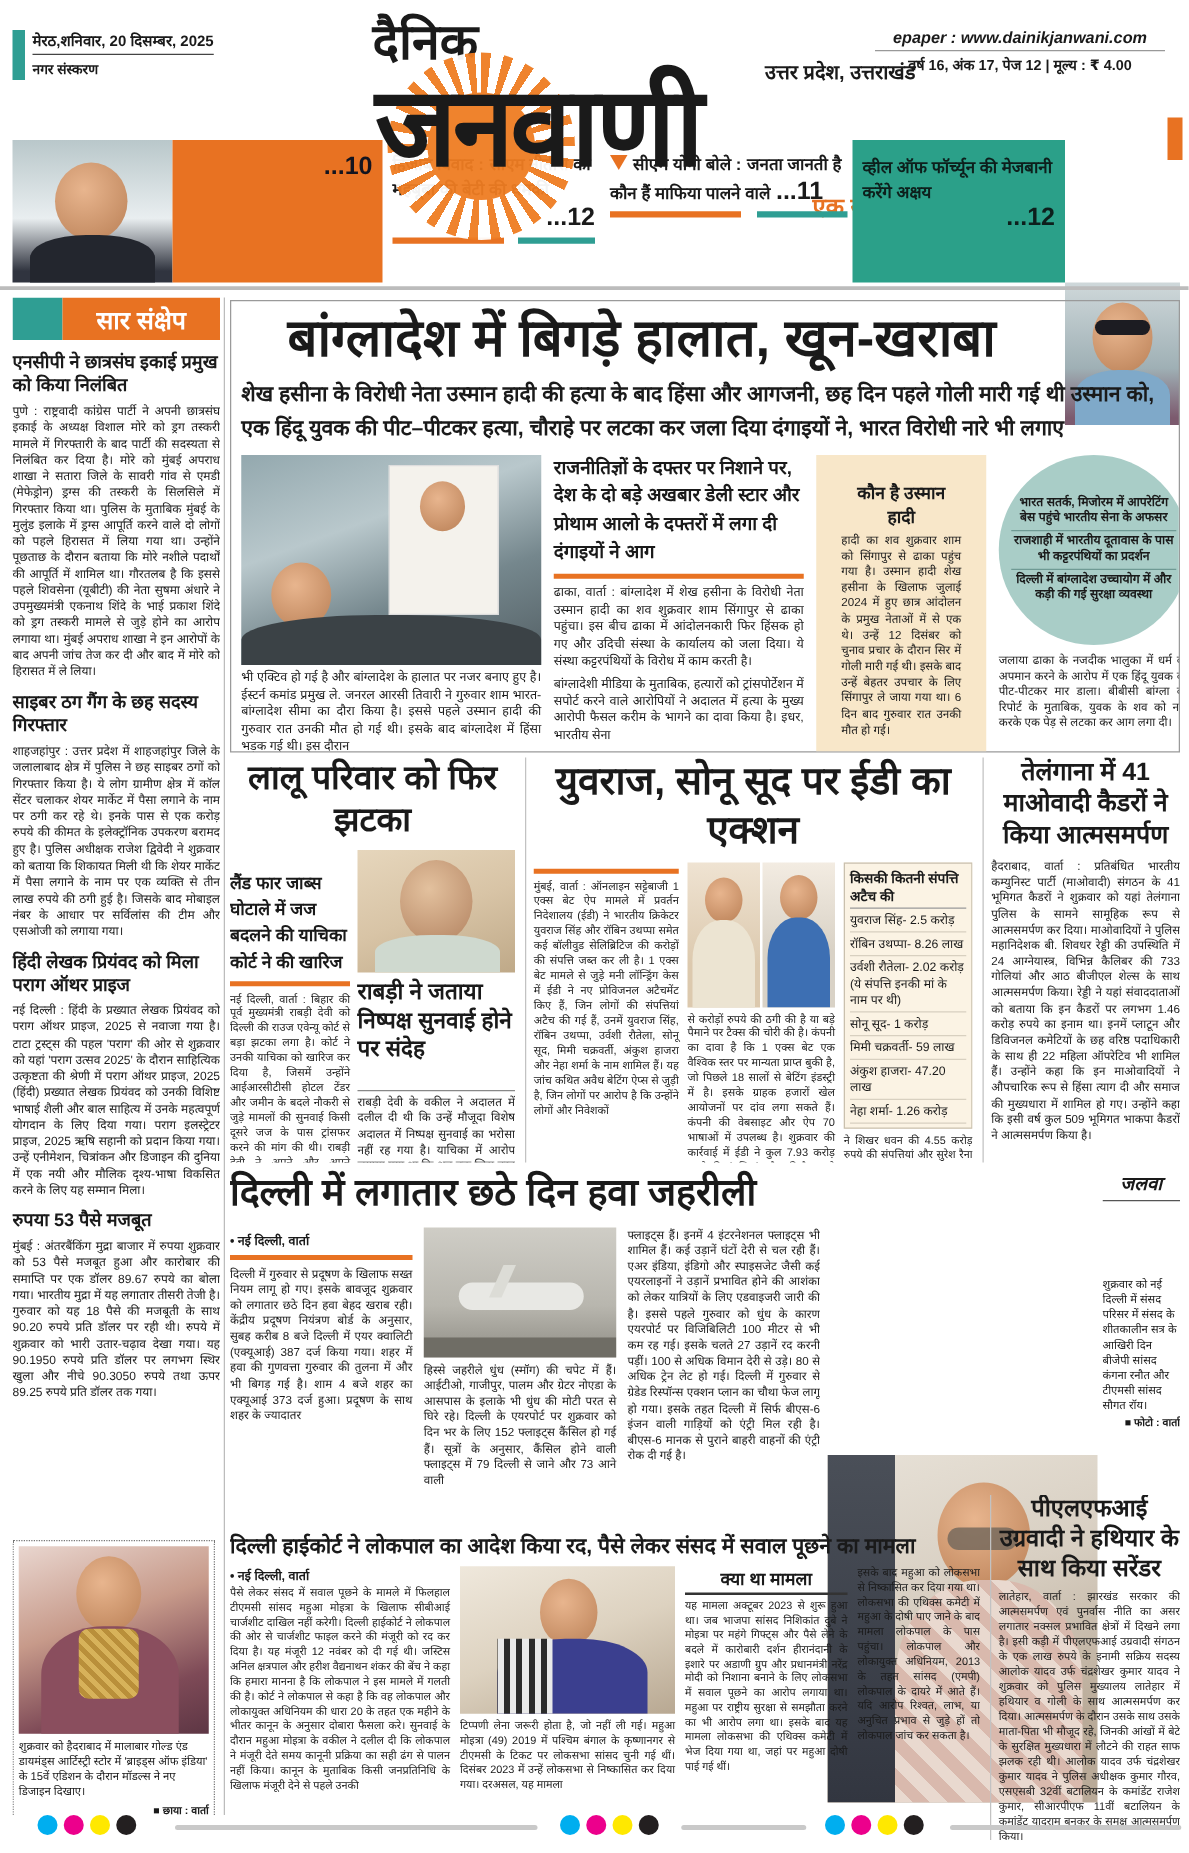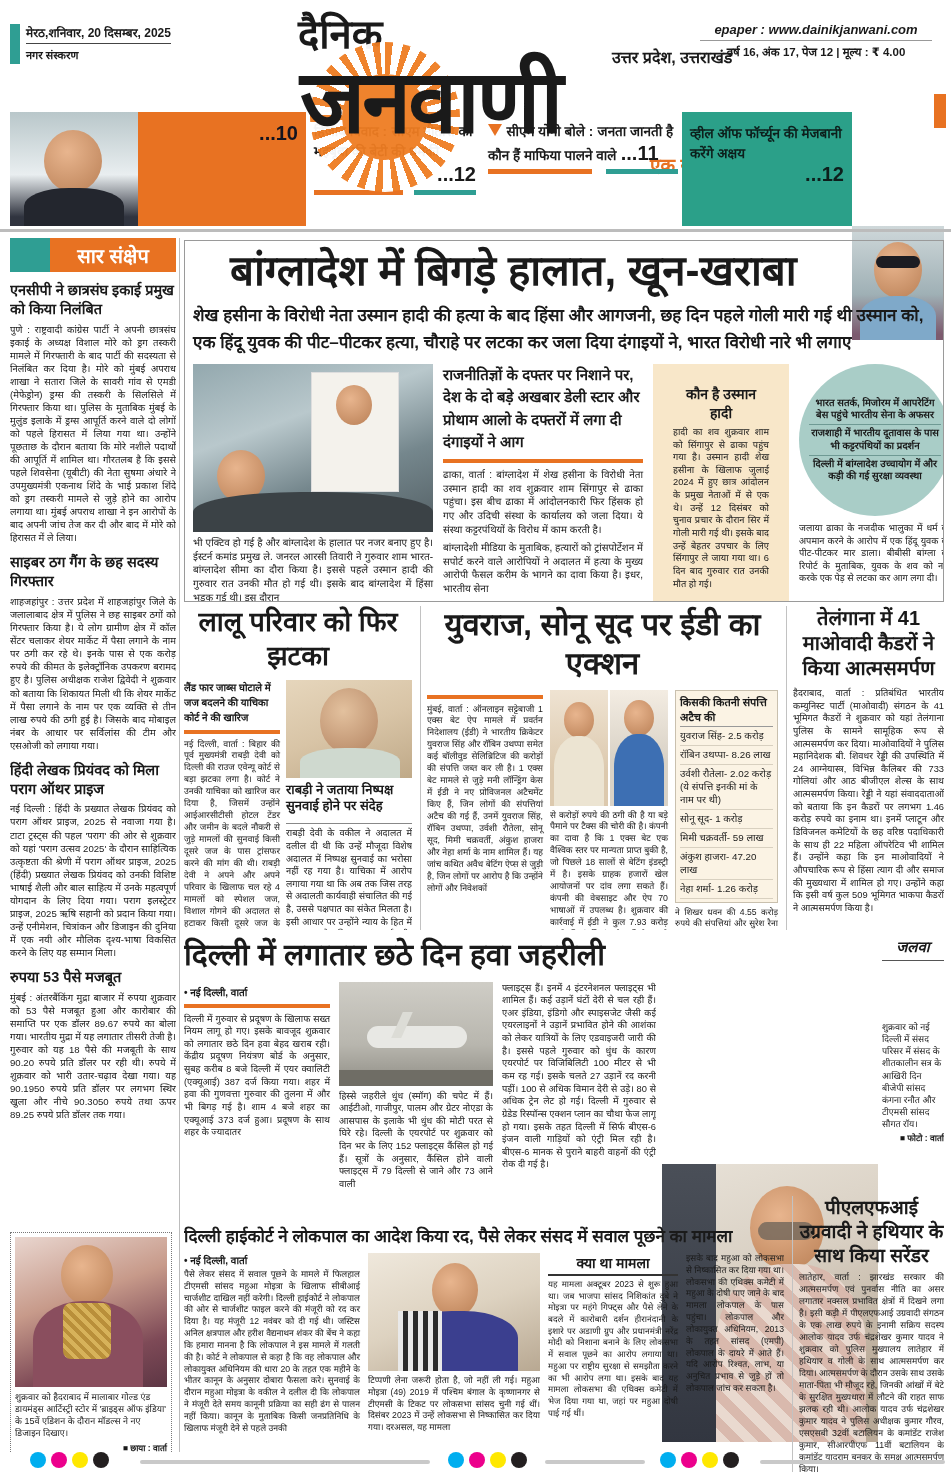--- a/index.html
+++ b/index.html
@@ -46,21 +46,21 @@
   .intro{font-size:15px;font-weight:800;line-height:1.5;}
   .body10{font-size:10px;line-height:1.38;}
   .body9{font-size:9.3px;line-height:1.36;}
   .cream{background:#f8e7c9;padding:20px;}
   .cream .ct{font-size:14px;font-weight:800;text-align:center;margin-bottom:4px;}
   .circle{width:152px;height:152px;border-radius:50%;background:#a9cdc7;margin:0 auto;
     display:flex;flex-direction:column;justify-content:center;padding:10px;box-sizing:border-box;}
   .circle span{font-size:9.8px;font-weight:800;text-align:center;line-height:1.3;padding:2px 0;}
   .circle span + span{border-top:1px solid #6f9a94;}
   .mid-head{font-weight:800;text-align:center;line-height:1.25;}
-  .substory-t{font-size:13px;font-weight:800;line-height:1.3;border-bottom:1px solid #888;padding:4px 0 8px;}
+  .substory-t{font-size:18px;font-weight:800;line-height:1.3;border-bottom:1px solid #888;padding:4px 0 20px;}
   .attach{border:1px solid #c9c0ae;background:#fbf3e4;padding:3px 4px;}
   .attach .at{font-size:11px;font-weight:800;border-bottom:1px solid #999;padding-bottom:2px;}
   .attach li{font-size:9.8px;list-style:none;border-bottom:1px solid #d8d0c0;padding:2.5px 0;}
   .attach ul{margin:0;padding:0;}
   .byline{font-size:10px;font-weight:bold;text-align:left;}
   .capbox{border:1px dotted #777;padding:4px;}
   .cap{font-size:9px;line-height:1.35;}
   .credit{font-size:8.5px;text-align:right;font-weight:bold;margin-top:2px;}
   .dot{width:16px;height:16px;border-radius:50%;display:inline-block;margin-right:5px;}
   .greyline{position:absolute;height:4px;background:#c9c9c9;border-radius:2px;top:8px;}
@@ -193,21 +193,21 @@
       </div>
       <div class="body9 just" style="margin-top:6px;">जलाया ढाका के नजदीक भालुका में धर्म का अपमान करने के आरोप में एक हिंदू युवक को पीट-पीटकर मार डाला। बीबीसी बांग्ला की रिपोर्ट के मुताबिक, युवक के शव को नग्न करके एक पेड़ से लटका कर आग लगा दी।</div>
     </div>
   </div>
 </div>
 
 <div class="abs" style="left:184px;top:606px;width:228px;height:324px;overflow:hidden;">
   <div class="mid-head" style="font-size:27px;">लालू परिवार को फिर झटका</div>
   <div style="display:flex;gap:6px;margin-top:6px;">
     <div style="width:96px;flex:none;">
-      <div class="intro" style="font-size:10px;">लैंड फार जाब्स घोटाले में जज बदलने की याचिका कोर्ट ने की खारिज</div>
+      <div class="intro" style="font-size:14px;margin-top:16px;">लैंड फार जाब्स घोटाले में जज बदलने की याचिका कोर्ट ने की खारिज</div>
       <div class="rule-orange"></div>
       <div class="body9 just" style="font-size:8.8px;">नई दिल्ली, वार्ता : बिहार की पूर्व मुख्यमंत्री राबड़ी देवी को दिल्ली की राउज एवेन्यू कोर्ट से बड़ा झटका लगा है। कोर्ट ने उनकी याचिका को खारिज कर दिया है, जिसमें उन्होंने आईआरसीटीसी होटल टेंडर और जमीन के बदले नौकरी से जुड़े मामलों की सुनवाई किसी दूसरे जज के पास ट्रांसफर करने की मांग की थी। राबड़ी देवी ने अपने और अपने परिवार के खिलाफ चल रहे 4 मामलों को स्पेशल जज, विशाल गोगने की अदालत से हटाकर किसी दूसरे जज के पास भेजने की अपील की थी। याचिका में उन्होंने जज पर पक्षपात का आरोप लगाया था। राबड़ी देवी के पक्ष ने कोर्ट में आरोप लगाया कि वर्तमान अदालत में उनके साथ निष्पक्ष सुनवाई नहीं हो रही है।</div>
     </div>
     <div style="flex:1;">
       <div class="ph" style="height:98px;background:linear-gradient(160deg,#e6d6bc,#d8c4a6 50%,#bfa988);">
         <div class="face" style="left:34px;top:8px;width:58px;height:66px;background:radial-gradient(circle at 40% 35%,#e3c19e,#b28260);"></div>
         <div class="torso" style="left:14px;top:68px;width:100px;height:30px;background:#cfd9cf;"></div>
       </div>
       <div class="substory-t">राबड़ी ने जताया निष्पक्ष सुनवाई होने पर संदेह</div>
       <div class="body9 just" style="margin-top:3px;">राबड़ी देवी के वकील ने अदालत में दलील दी थी कि उन्हें मौजूदा विशेष अदालत में निष्पक्ष सुनवाई का भरोसा नहीं रह गया है। याचिका में आरोप लगाया गया था कि अब तक जिस तरह से अदालती कार्यवाही संचालित की गई है, उससे पक्षपात का संकेत मिलता है। इसी आधार पर उन्होंने न्याय के हित में जज बदलने की गुहार लगाई थी। राबड़ी देवी का तर्क था कि सुनवाई के दौरान अपनाई जा रही प्रक्रिया उनके पक्ष में निष्पक्ष नहीं लग रही है।</div>

